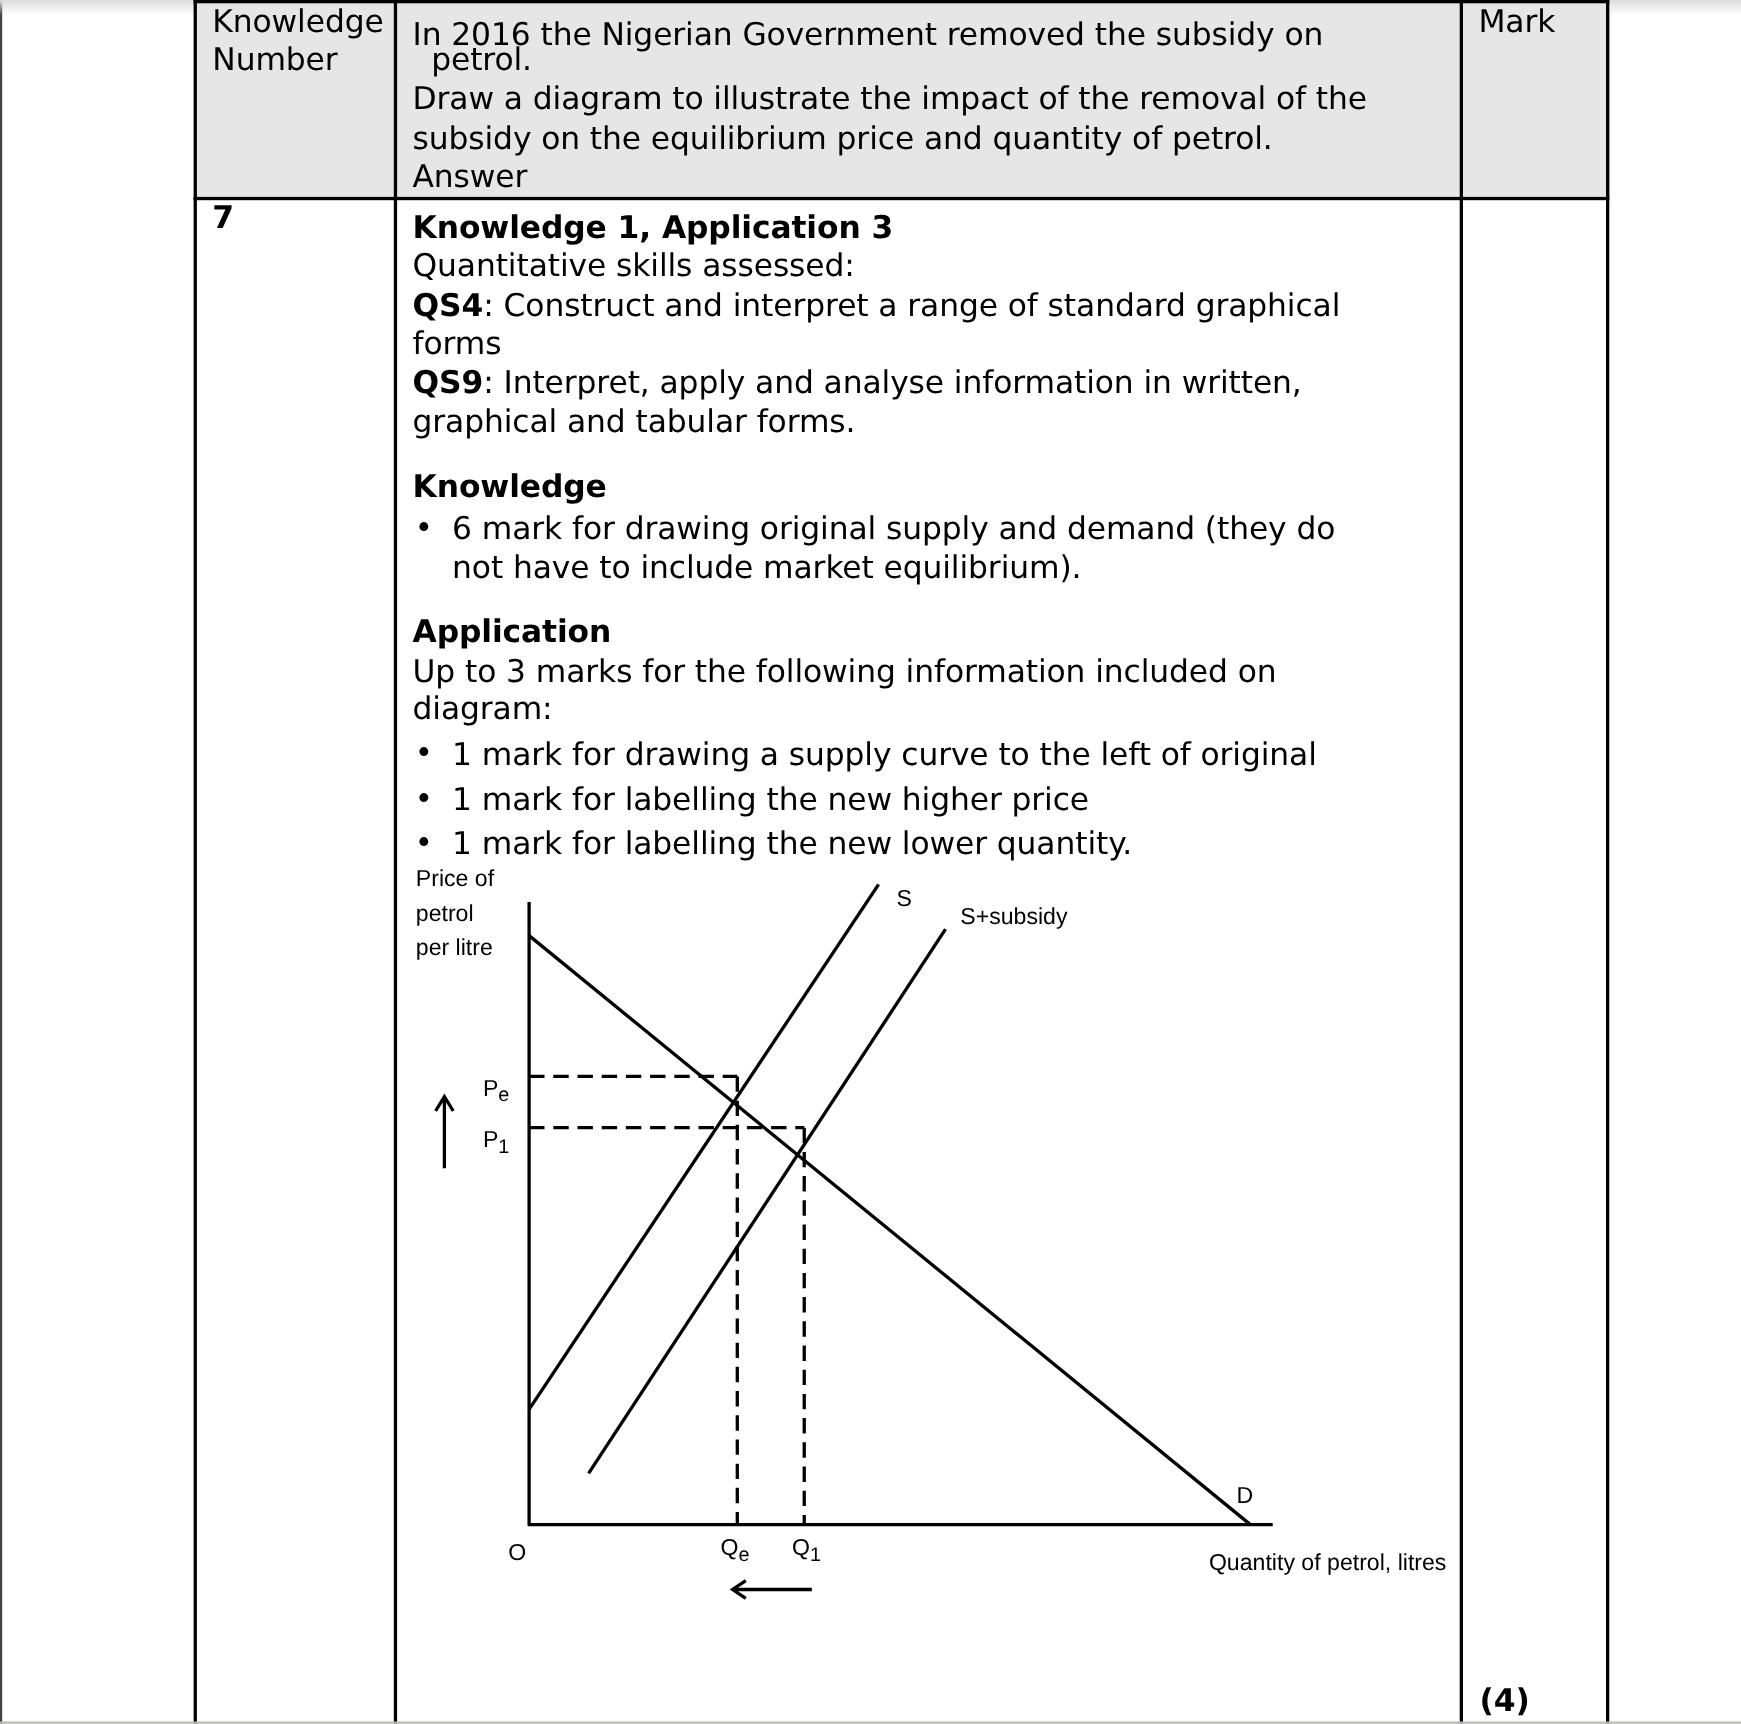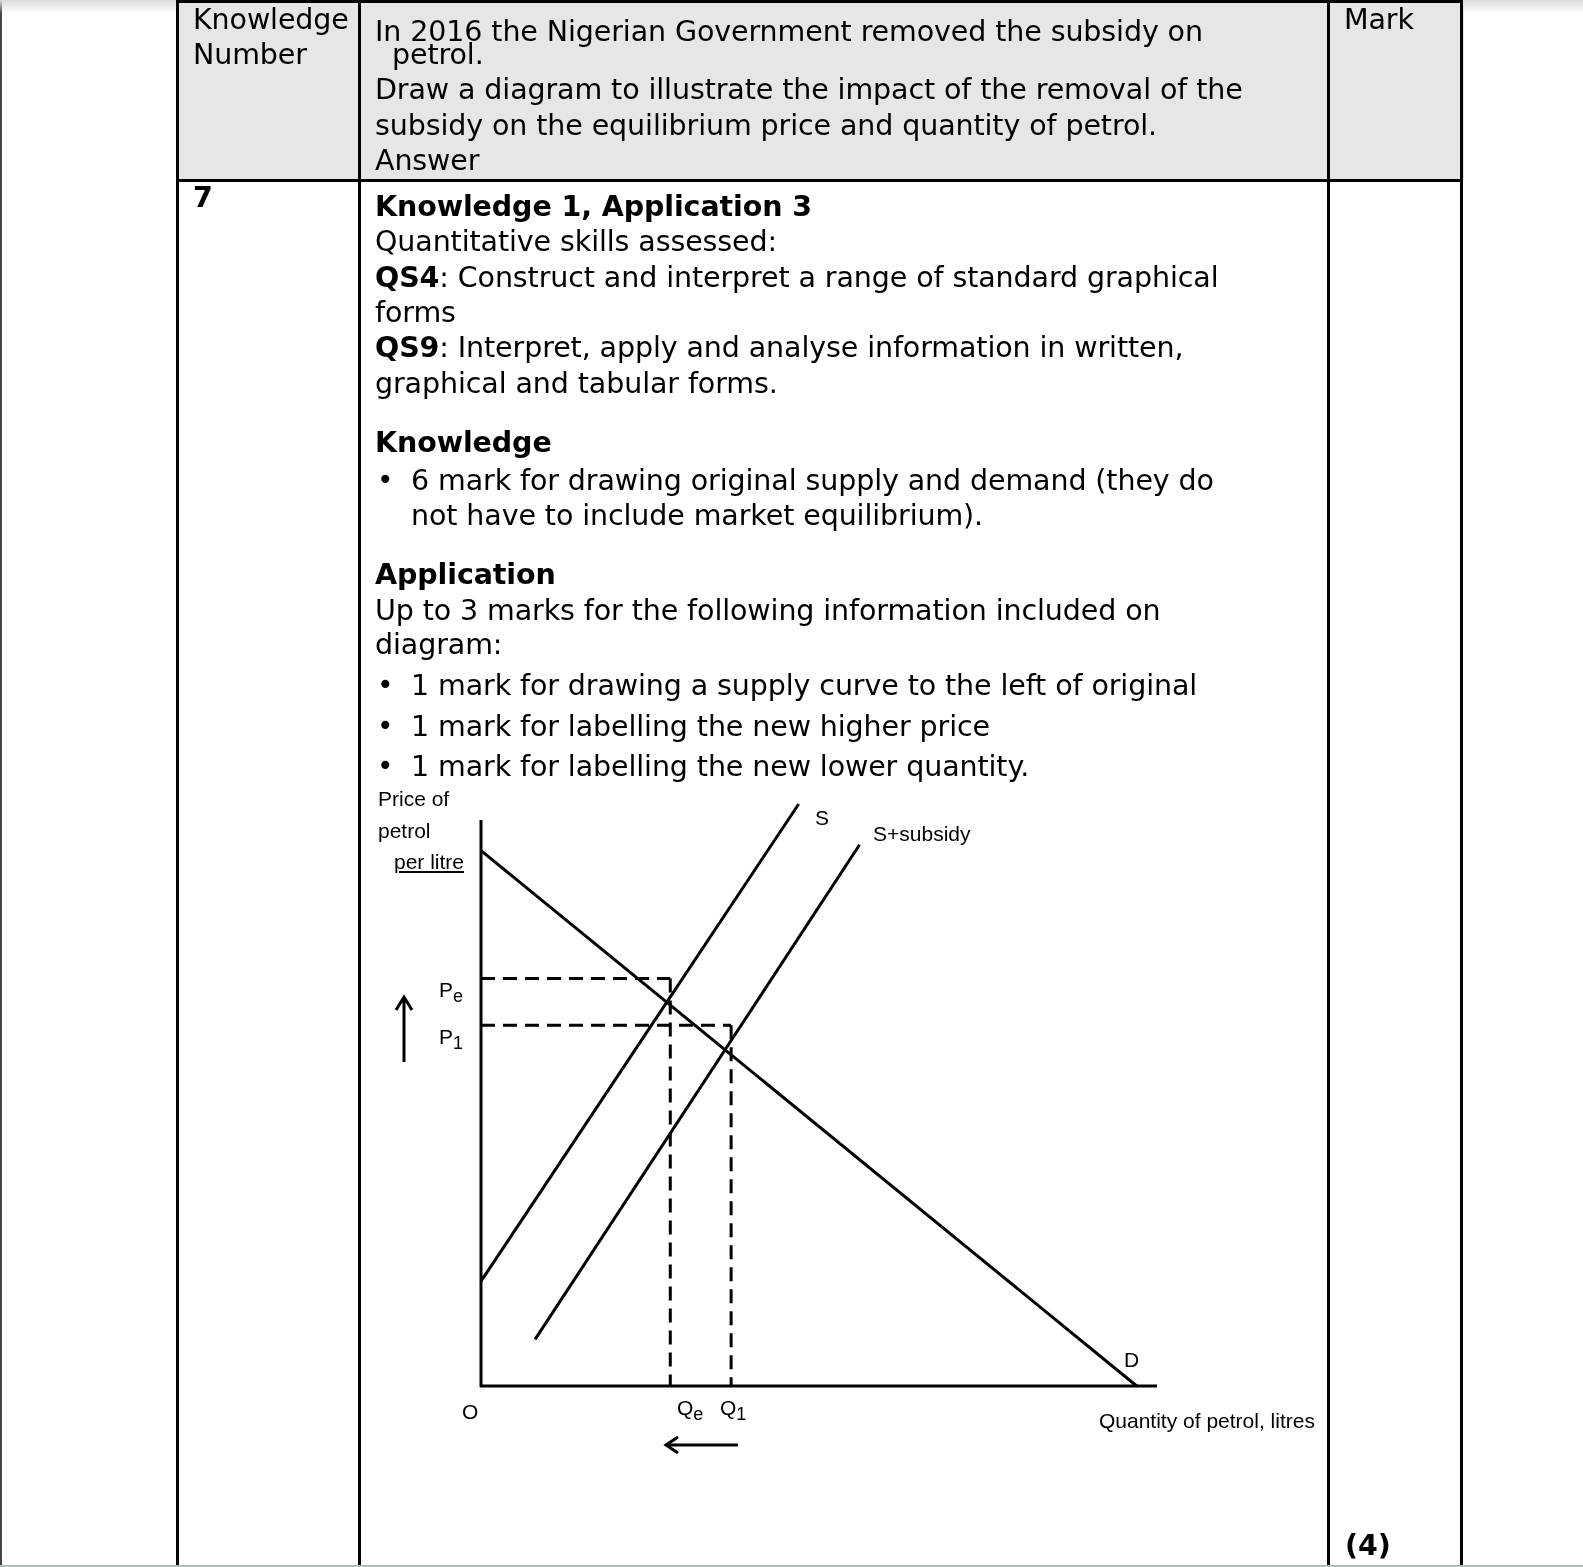--- a/index.html
+++ b/index.html
@@ -74,31 +74,31 @@
 <div class="bullet" style="left:377px;top:709px;">•</div>
 <div class="txt" style="left:411px;top:709px;">1 mark for labelling the new higher price</div>
 <div class="bullet" style="left:377px;top:749px;">•</div>
 <div class="txt" style="left:411px;top:749px;">1 mark for labelling the new lower quantity.</div>
 
 <div class="txt b" style="left:1345px;top:1528px;">(4)</div>
 
 <div>
   <div class="diag-text" style="left:378px;top:787px;">Price of</div>
   <div class="diag-text" style="left:378px;top:819px;">petrol</div>
-  <div class="diag-text" style="left:394px;top:850px;text-decoration:underline;">per litre</div>
+  <div class="diag-text" style="left:378px;top:850px;">per litre</div>
 </div>
 <div class="diag-text" style="left:815px;top:806px;">S</div>
 <div class="diag-text" style="left:873px;top:822px;">S+subsidy</div>
 <div class="diag-text" style="left:1124px;top:1348px;">D</div>
 <div class="diag-text" style="left:1063px;top:1409px;margin-left:36px;">Quantity of petrol, litres</div>
 <div class="diag-text" style="left:462px;top:1400px;">O</div>
 
 <div class="diag-text" style="left:439px;top:978px;">P<sub style="font-size:18px;">e</sub></div>
 <div class="diag-text" style="left:439px;top:1025px;">P<sub style="font-size:18px;">1</sub></div>
-<div class="diag-text" style="left:655px;top:1396px;margin-left:22px;">Q<sub style="font-size:18px;">e</sub></div>
+<div class="diag-text" style="left:655px;top:1396px;">Q<sub style="font-size:18px;">e</sub></div>
 <div class="diag-text" style="left:720px;top:1396px;">Q<sub style="font-size:18px;">1</sub></div>
 
 <svg class="chart" width="1583" height="1567">
   <g id="axes">
       <line x1="481" y1="820" x2="481" y2="1387" stroke="#000" stroke-width="3"></line>
       <line x1="480" y1="1386" x2="1157" y2="1386" stroke="#000" stroke-width="3"></line>
     </g>
   <g id="guides">
       <line x1="481" y1="978.6" x2="670.28" y2="978.6" stroke="#000" stroke-width="3" stroke-dasharray="14 8"></line>
       <line x1="670.28" y1="978.6" x2="670.28" y2="1386" stroke="#000" stroke-width="3" stroke-dasharray="14 8"></line>

